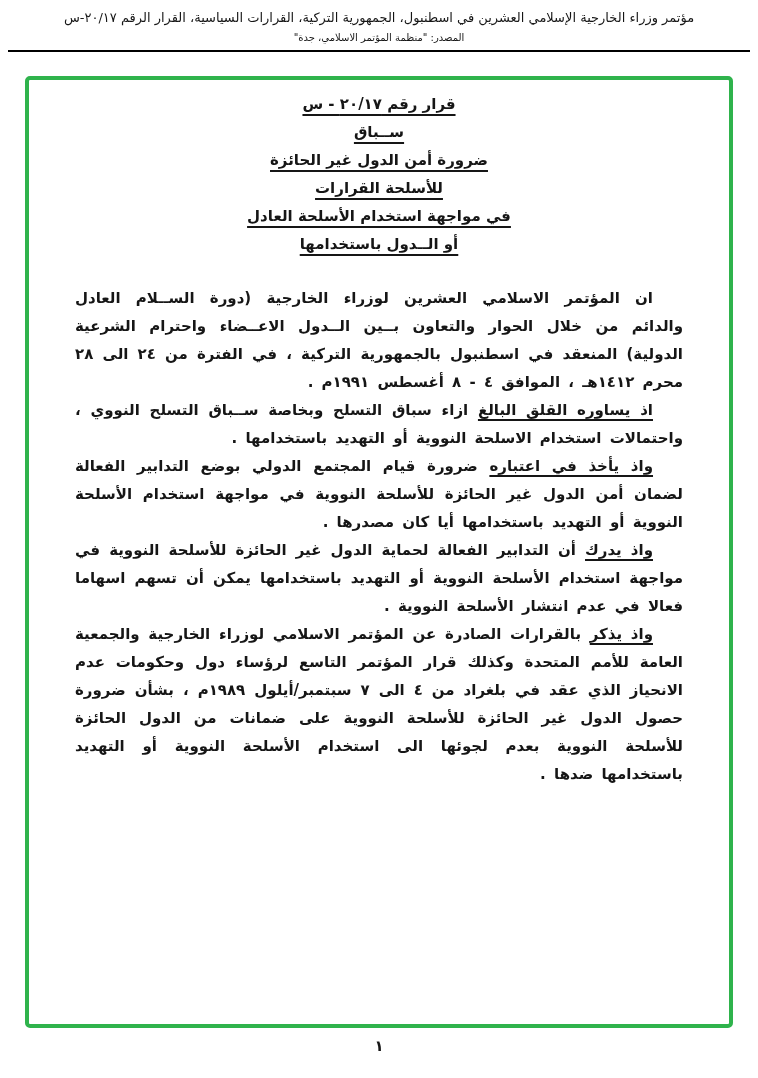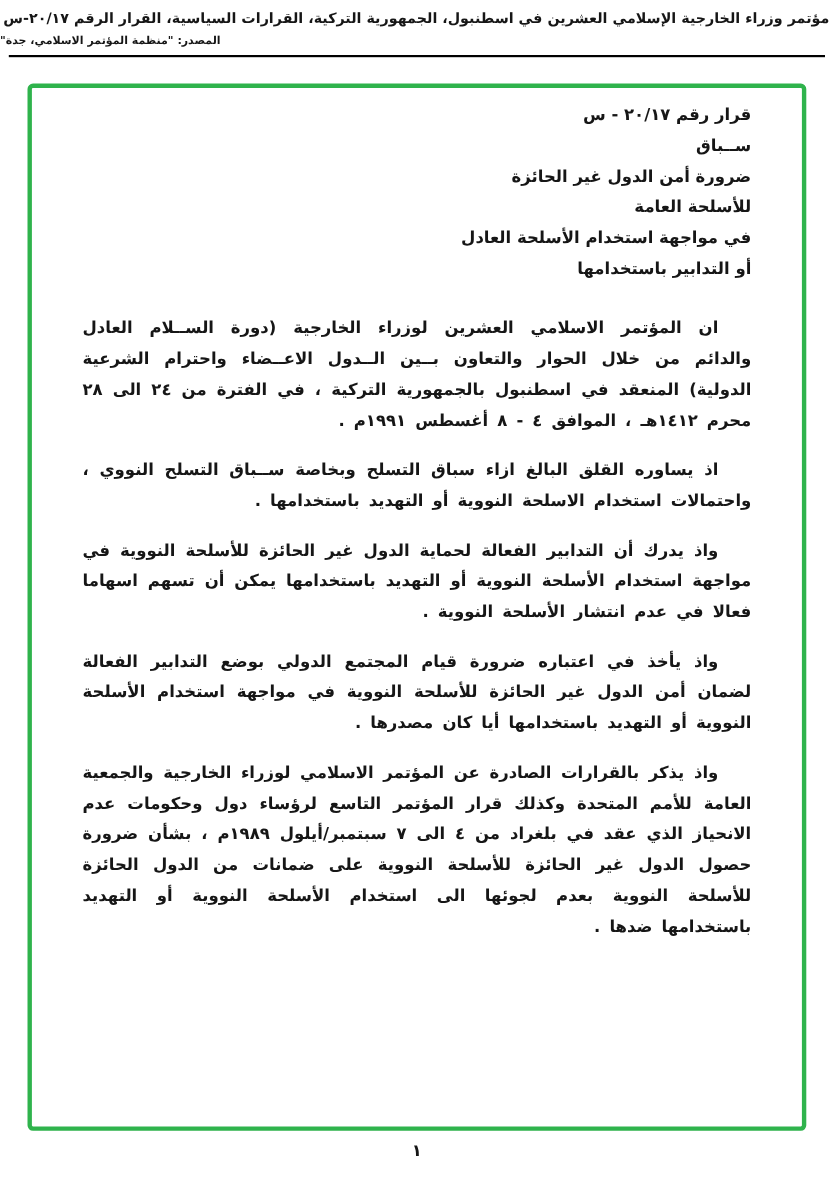--- a/index.html
+++ b/index.html
@@ -4,21 +4,21 @@
 <style>
   * { margin:0; padding:0; box-sizing:border-box; }
   html,body { background:#ffffff; }
   body {
     width:758px; height:1078px;
     font-family:"DejaVu Sans", sans-serif;
     color:#161616;
     position:relative;
     overflow:hidden;
   }
-  .top-header { direction:rtl; text-align:left; font-weight:bold; }
+  .top-header { direction:rtl; text-align:center; font-weight:normal; }
   .header-line {
     margin-top:10px;
     font-size:13px;
     white-space:nowrap;
     letter-spacing:0;
     padding:0 4px;
   }
   .source-line {
     margin-top:7px;
     font-size:10px;
@@ -34,36 +34,39 @@
     height:952px;
     border:4px solid #2fb34c;
     border-radius:5px;
     padding:10px 46px 0 46px;
     direction:rtl;
     overflow:hidden;
     background:#ffffff;
   }
   .title-block { margin-bottom:26px; }
   .title-line {
+    text-align:center;
     font-size:15px;
     font-weight:bold;
     line-height:28px;
+    text-decoration:underline;
     text-underline-offset:5px;
     text-decoration-thickness:1.5px;
   }
   .para {
     font-size:15px;
     font-weight:bold;
     line-height:28px;
     text-align:justify;
     text-indent:30px;
-    margin-top:17px;
+    margin-top:0;
     word-spacing:3px;
   }
   .para .lead {
+    text-decoration:underline;
     text-underline-offset:4px;
     text-decoration-thickness:1.5px;
   }
   .page-number {
     text-align:center;
     font-size:15px;
     font-weight:bold;
     margin-top:9px;
   }
 </style>
@@ -78,32 +81,32 @@
   </div>
 
   <hr class="header-rule">
 
   <div class="green-box" style="border-color: rgb(47, 179, 76);">
 
     <div class="title-block">
       <div class="title-line">قرار رقم ٢٠/١٧ - س</div>
       <div class="title-line">ســباق</div>
       <div class="title-line">ضرورة أمن الدول غير الحائزة</div>
-      <div class="title-line">للأسلحة العامة</div>
+      <div class="title-line">للأسلحة القرارات</div>
       <div class="title-line">في مواجهة استخدام الأسلحة العادل</div>
-      <div class="title-line">أو التدابير باستخدامها</div>
+      <div class="title-line">أو الــدول باستخدامها</div>
     </div>
 
     <p class="para"><span class="lead"></span><span>ان المؤتمر الاسلامي العشرين لوزراء الخارجية (دورة الســلام العادل والدائم من خلال الحوار والتعاون بــين الــدول الاعــضاء واحترام الشرعية الدولية) المنعقد في اسطنبول بالجمهورية التركية ، في الفترة من ٢٤ الى ٢٨ محرم ١٤١٢هـ ، الموافق ٤ - ٨ أغسطس ١٩٩١م .</span></p>
 
     <p class="para"><span class="lead">اذ يساوره القلق البالغ</span><span> ازاء سباق التسلح وبخاصة ســباق التسلح النووي ، واحتمالات استخدام الاسلحة النووية أو التهديد باستخدامها .</span></p>
 
+    <p class="para"><span class="lead">واذ يأخذ في اعتباره</span><span> ضرورة قيام المجتمع الدولي بوضع التدابير الفعالة لضمان أمن الدول غير الحائزة للأسلحة النووية في مواجهة استخدام الأسلحة النووية أو التهديد باستخدامها أيا كان مصدرها .</span></p>
+
     <p class="para"><span class="lead">واذ يدرك</span><span> أن التدابير الفعالة لحماية الدول غير الحائزة للأسلحة النووية في مواجهة استخدام الأسلحة النووية أو التهديد باستخدامها يمكن أن تسهم اسهاما فعالا في عدم انتشار الأسلحة النووية .</span></p>
-
-    <p class="para"><span class="lead">واذ يأخذ في اعتباره</span><span> ضرورة قيام المجتمع الدولي بوضع التدابير الفعالة لضمان أمن الدول غير الحائزة للأسلحة النووية في مواجهة استخدام الأسلحة النووية أو التهديد باستخدامها أيا كان مصدرها .</span></p>
 
     <p class="para"><span class="lead">واذ يذكر</span><span> بالقرارات الصادرة عن المؤتمر الاسلامي لوزراء الخارجية والجمعية العامة للأمم المتحدة وكذلك قرار المؤتمر التاسع لرؤساء دول وحكومات عدم الانحياز الذي عقد في بلغراد من ٤ الى ٧ سبتمبر/أيلول ١٩٨٩م ، بشأن ضرورة حصول الدول غير الحائزة للأسلحة النووية على ضمانات من الدول الحائزة للأسلحة النووية بعدم لجوئها الى استخدام الأسلحة النووية أو التهديد باستخدامها ضدها .</span></p>
 
   </div>
 
   <div class="page-number">١</div>
 
 </div>
 
 </body></html>

